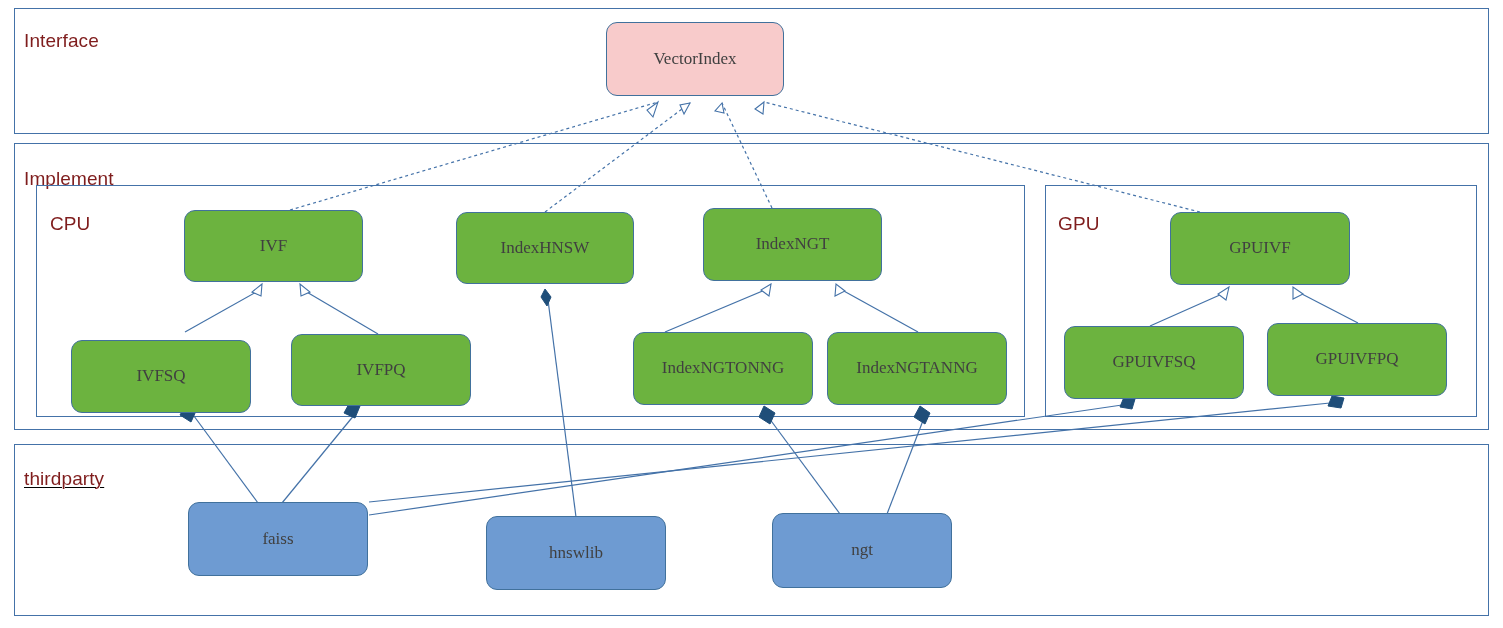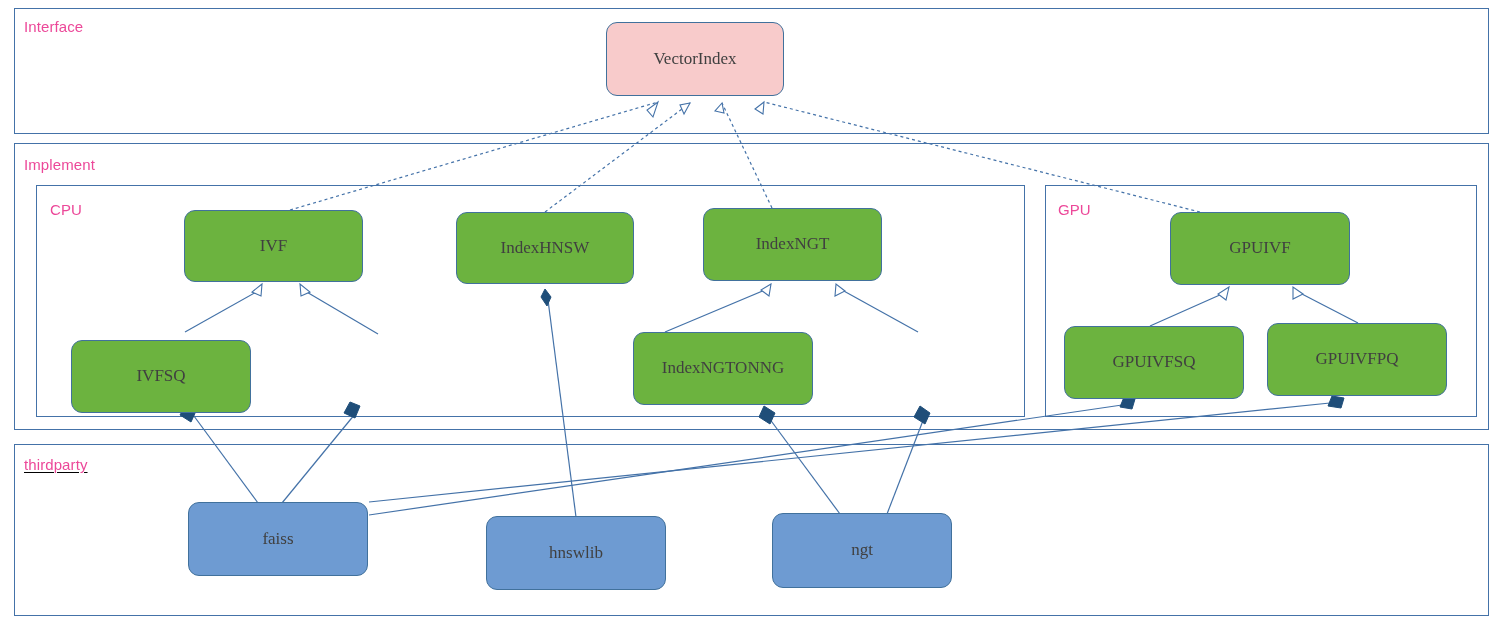--- a/index.html
+++ b/index.html
@@ -20,24 +20,25 @@
   }
   .group {
     position: absolute;
     border: 1px solid #4472a8;
     background: transparent;
     box-sizing: border-box;
   }
   .group-label {
     position: absolute;
     font-family: "Liberation Sans", sans-serif;
-    font-size: 15px;
-    color: #ec4899;
+    font-size: 19px;
+    color: #7f1d1d;
     white-space: nowrap;
     letter-spacing: 0.1px;
+    margin-top: 12px;
   }
   .group-label.misspelled {
     text-decoration: underline;
     text-decoration-color: #000000;
     text-decoration-thickness: 1px;
     text-underline-offset: 2px;
   }
   .squiggle {
     position: absolute;
     left: 0;
@@ -204,23 +205,25 @@
   <div class="node interface" style="left:606px; top:22px; width:178px; height:74px;">VectorIndex</div>
 
   <div class="node impl" style="left:184px; top:210px; width:179px; height:72px;">IVF</div>
 
   <div class="node impl" style="left:456px; top:212px; width:178px; height:72px;">IndexHNSW</div>
 
   <div class="node impl" style="left:703px; top:208px; width:179px; height:73px;">IndexNGT</div>
 
   <div class="node impl" style="left:71px; top:332px; width:180px; height:73px;margin-top:8px;">IVFSQ</div>
 
+  <div class="node impl" style="left:291px; top:334px; width:180px; height:72px;">IVFPQ</div>
 
   <div class="node impl" style="left:613px; top:332px; width:180px; height:73px;margin-left:20px;">IndexNGTONNG</div>
 
+  <div class="node impl" style="left:827px; top:332px; width:180px; height:73px;">IndexNGTANNG</div>
 
   <div class="node impl" style="left:1170px; top:212px; width:180px; height:73px;">GPUIVF</div>
 
   <div class="node impl" style="left:1064px; top:326px; width:180px; height:73px;">GPUIVFSQ</div>
 
   <div class="node impl" style="left:1267px; top:323px; width:180px; height:73px;">GPUIVFPQ</div>
 
   <div class="node thirdparty" style="left:188px; top:502px; width:180px; height:74px;">faiss</div>
 
   <div class="node thirdparty" style="left:486px; top:516px; width:180px; height:74px;">hnswlib</div>

